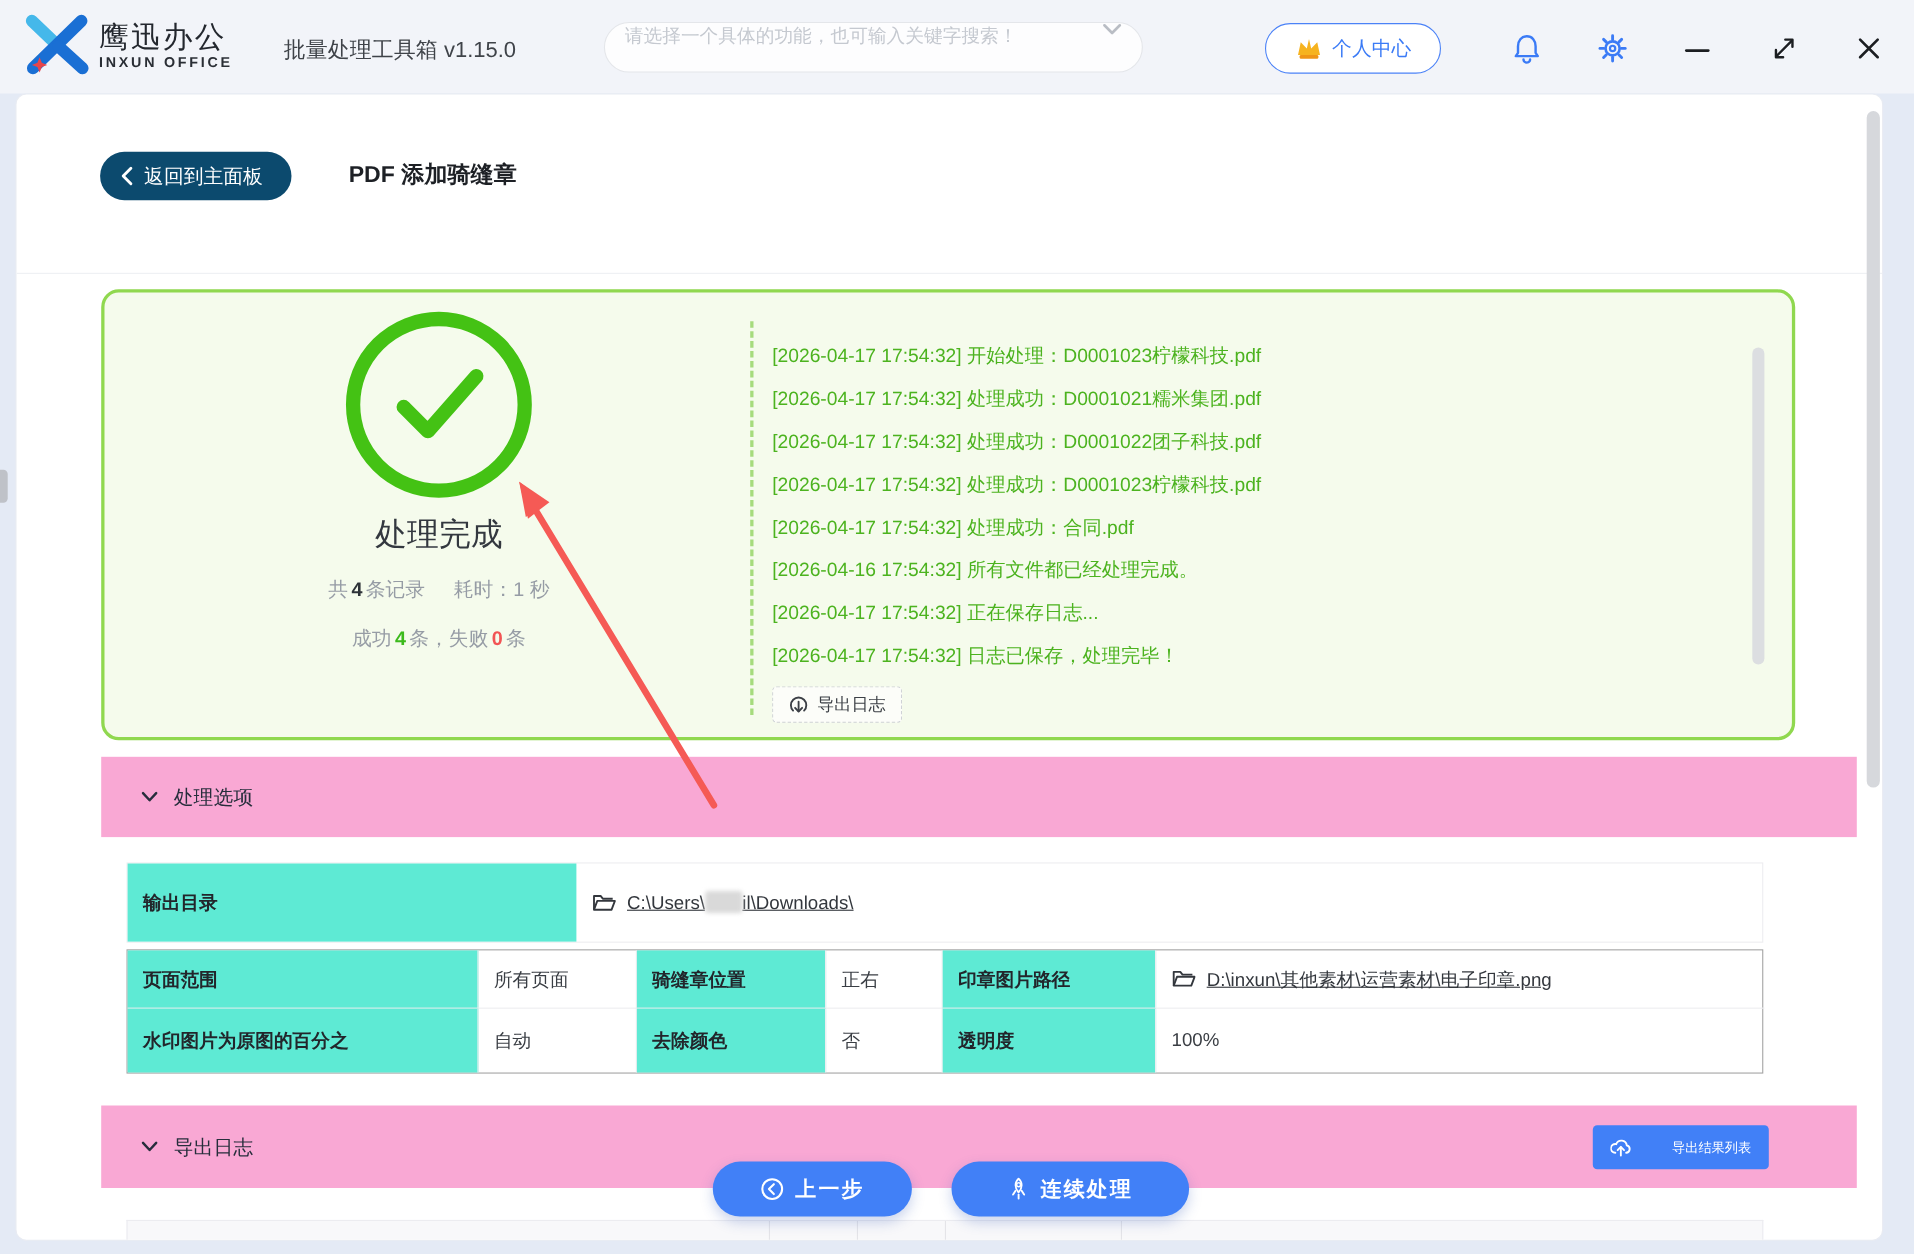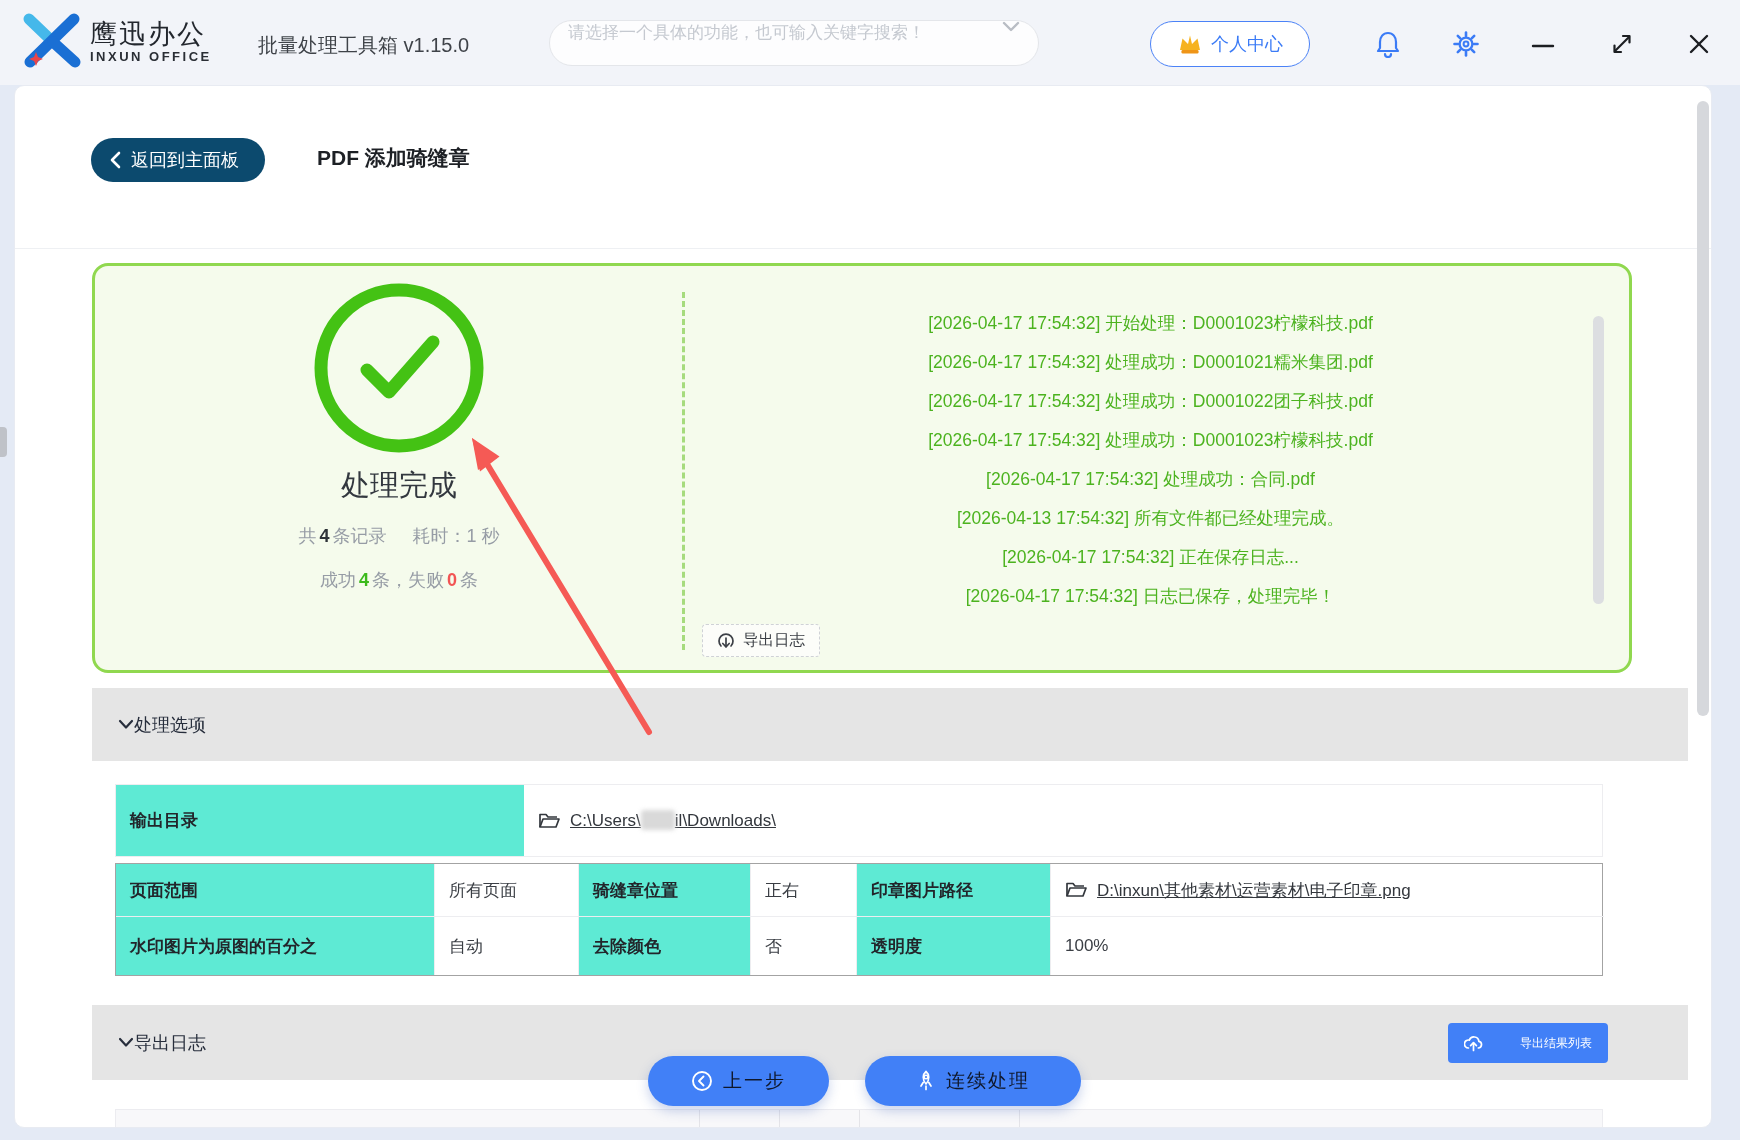--- a/index.html
+++ b/index.html
@@ -35,29 +35,29 @@
   .green-panel { position:absolute; left:77px; top:177px; width:1540px; height:410px; background:#f5fbec;
     border:3px solid #90d84f; border-radius:16px; }
   .check-wrap { position:absolute; left:214px; top:12px; width:180px; height:180px; }
   .done-title { position:absolute; left:154px; top:200px; width:300px; text-align:center; font-size:29px; color:#33383f; }
   .stats1 { position:absolute; left:104px; top:258px; width:400px; text-align:center; font-size:18px; color:#969ca5; }
   .stats2 { position:absolute; left:104px; top:302px; width:400px; text-align:center; font-size:18px; color:#969ca5; }
   .stats1 b { color:#2e3338; font-weight:bold; padding:0 3px;}
   .stats2 b.ok { color:#3cba1c; padding:0 3px;}
   .stats2 b.bad { color:#f25454; padding:0 3px;}
   .gap-sp { display:inline-block; width:26px; }
-  .log-zone { position:absolute; left:587px; top:26px; bottom:20px; right:30px; border-left:3px dashed #a6db7d; padding:12px 0 0 17px;text-align:center; }
+  .log-zone { position:absolute; left:587px; top:26px; bottom:20px; right:30px; border-left:3px dashed #a6db7d; padding:12px 0 0 17px; }
   .log-line { font-size:17.5px; color:#4cb31f; line-height:39px; white-space:nowrap; }
   .export-log-btn { position:absolute; left:17px; top:332px; height:33px; padding:0 14px; background:#fcfdf9;
     border:1px dashed #cfd2d6; border-radius:4px; display:inline-flex; align-items:center; gap:8px; cursor:pointer; }
   .export-log-btn span { font-size:15.5px; color:#3c4046; }
   .panel-scroll { position:absolute; left:1498px; top:50px; width:11px; height:288px; background:#dcdee1; border-radius:6px; }
 
   
-  .band { position:absolute; left:77px; width:1596px; background:#e5e5e5; display:flex; align-items:center; padding-left:26px; }
+  .band { position:absolute; left:77px; width:1596px; background:#f9a8d4; display:flex; align-items:center; padding-left:36px; gap:14px; }
   .band .btitle { font-size:18px; color:#272e3c; }
   .band1 { top:602px; height:73px; }
   .band2 { top:919px; height:75px; }
 
   
   .opt-table { position:absolute; left:100px; top:698px; width:1488px; }
   .row-a { display:flex; height:73px; border:1px solid #ededf0; background:#fff; }
   .cell { display:flex; align-items:center; padding:0 14px; font-size:17px; color:#3a3e44; }
   .cell.lab { background:#5eead4; font-weight:bold; color:#22262b; }
   .row-a .lab { width:408px; }
@@ -76,21 +76,21 @@
     border:none; border-radius:4px; display:flex; align-items:center; gap:9px; cursor:pointer; }
   .export-list-btn span { color:#fff; font-size:12px;margin-left:28px; }
   .res-sliver { position:absolute; left:100px; top:1023px; width:1488px; height:20px; background:#f8f8fa;
     border:1px solid #ececf0; border-bottom:none; }
   .res-sliver i { position:absolute; top:0; width:1px; height:100%; background:#e4e4e8; }
 
   
   .float-btn { position:absolute; height:50px; border-radius:26px; background:#4180f7; border:none;
     display:flex; align-items:center; justify-content:center; gap:10px; cursor:pointer;
     box-shadow:0 5px 12px rgba(40,80,180,.25); }
-  .float-btn span { color:#0f172a; font-size:19px; letter-spacing:2px; }
+  .float-btn span { color:#ffffff; font-size:19px; letter-spacing:2px;font-weight:bold; }
   .btn-prev { left:633px; top:970px; width:181px; }
   .btn-cont { left:850px; top:970px; width:216px; }
 
   .main-scroll { position:absolute; left:1682px; top:15px; width:12px; height:615px; background:#d6d8dc; border-radius:7px; }
   .left-tab { position:absolute; left:0; top:427px; width:7px; height:30px; background:#bfc2c8; border-radius:0 4px 4px 0; }
 
   .arrow-overlay { position:absolute; left:0; top:0; width:1740px; height:1140px; pointer-events:none; z-index:60; }
   svg.ic { display:block; }
 </style>
 </head>
@@ -193,21 +193,21 @@
     <div class="stats2">
       <span>成功</span><b class="ok">4</b><span>条，失败</span><b class="bad">0</b><span>条</span>
     </div>
 
     <div class="log-zone">
       <div class="log-line">[2026-04-17 17:54:32] 开始处理：D0001023柠檬科技.pdf</div>
       <div class="log-line">[2026-04-17 17:54:32] 处理成功：D0001021糯米集团.pdf</div>
       <div class="log-line">[2026-04-17 17:54:32] 处理成功：D0001022团子科技.pdf</div>
       <div class="log-line">[2026-04-17 17:54:32] 处理成功：D0001023柠檬科技.pdf</div>
       <div class="log-line">[2026-04-17 17:54:32] 处理成功：合同.pdf</div>
-      <div class="log-line">[2026-04-13 17:54:32] 所有文件都已经处理完成。</div>
+      <div class="log-line">[2026-04-16 17:54:32] 所有文件都已经处理完成。</div>
       <div class="log-line">[2026-04-17 17:54:32] 正在保存日志...</div>
       <div class="log-line">[2026-04-17 17:54:32] 日志已保存，处理完毕！</div>
       <div class="export-log-btn">
         <svg class="ic" width="18" height="18" viewBox="0 0 18 18">
           <path d="M4 14 a7 7 0 1 1 10 0" fill="none" stroke="#3c4046" stroke-width="1.7" stroke-linecap="round"></path>
           <line x1="9" y1="6" x2="9" y2="14.5" stroke="#3c4046" stroke-width="1.7" stroke-linecap="round"></line>
           <polyline points="5.8,11.5 9,14.8 12.2,11.5" fill="none" stroke="#3c4046" stroke-width="1.7" stroke-linecap="round" stroke-linejoin="round"></polyline>
         </svg>
         <span>导出日志</span>
       </div>

